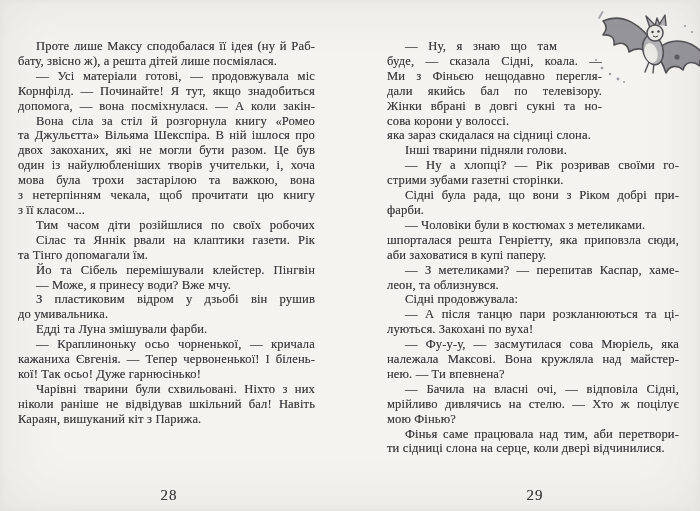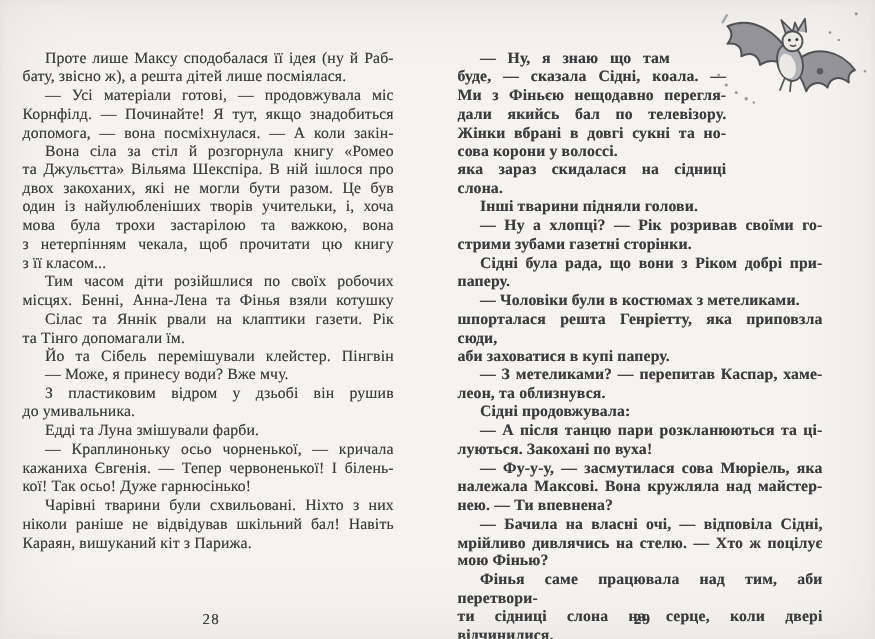--- a/index.html
+++ b/index.html
@@ -13,31 +13,31 @@
     content:"";position:absolute;inset:0;pointer-events:none;
     box-shadow:inset 0 0 60px rgba(90,88,84,0.10), inset 0 0 6px rgba(90,88,84,0.05);
   }
   .page{
     position:absolute;top:0;height:511px;
     color:#3b3a3c;
     font-size:12.6px;line-height:14.9px;letter-spacing:0.12px;
     padding-top:39px;box-sizing:border-box;
   }
   .page-left{left:18px;width:297px;}
-  .page-right{left:366px;width:292px;font-weight:bold;}
+  .page-right{left:387px;width:292px;}
   .lines{width:100%;}
   .line{
     text-align:justify;text-align-last:justify;
     text-shadow:0 0 0.5px rgba(59,58,60,0.55);
   }
   .line.first{text-indent:18px;}
   .line.end{text-align-last:left;}
   .page-number{
     position:absolute;top:488px;width:34px;text-align:center;
-    font-size:12px;color:#3b3a3c;letter-spacing:1px;
+    font-size:15px;color:#3b3a3c;letter-spacing:1px;
     text-shadow:0 0 0.5px rgba(59,58,60,0.55);
   }
   .page-left .page-number{left:134px;}
   .page-right .page-number{left:131px;}
   
   .bat-spacer{
     float:right;width:122px;height:90px;
     shape-outside:polygon(0 0,100% 0,100% 100%,45px 100%,45px 14px,0 14px);
   }
   .bat-art{
@@ -56,21 +56,20 @@
       <div class="line">Корнфілд. — Починайте! Я тут, якщо знадобиться</div>
       <div class="line">допомога, — вона посміхнулася. — А коли закін-</div>
       <div class="line first">Вона сіла за стіл й розгорнула книгу «Ромео</div>
       <div class="line">та Джульєтта» Вільяма Шекспіра. В ній ішлося про</div>
       <div class="line">двох закоханих, які не могли бути разом. Це був</div>
       <div class="line">один із найулюбленіших творів учительки, і, хоча</div>
       <div class="line">мова була трохи застарілою та важкою, вона</div>
       <div class="line">з нетерпінням чекала, щоб прочитати цю книгу</div>
       <div class="line end">з її класом...</div>
       <div class="line first">Тим часом діти розійшлися по своїх робочих</div>
-      <div class="line">місцях. Бенні, Анна-Лена та Фінья взяли котушку</div>
       <div class="line first">Сілас та Яннік рвали на клаптики газети. Рік</div>
       <div class="line end">та Тінго допомагали їм.</div>
       <div class="line first">Йо та Сібель перемішували клейстер. Пінгвін</div>
       <div class="line first end">— Може, я принесу води? Вже мчу.</div>
       <div class="line first">З пластиковим відром у дзьобі він рушив</div>
       <div class="line end">до умивальника.</div>
       <div class="line first end">Едді та Луна змішували фарби.</div>
       <div class="line first">— Краплиноньку осьо чорненької, — кричала</div>
       <div class="line">кажаниха Євгенія. — Тепер червоненької! І білень-</div>
       <div class="line end">кої! Так осьо! Дуже гарнюсінько!</div>
@@ -88,21 +87,21 @@
       <div class="line">буде, — сказала Сідні, коала. —</div>
       <div class="line">Ми з Фіньєю нещодавно перегля-</div>
       <div class="line">дали якийсь бал по телевізору.</div>
       <div class="line">Жінки вбрані в довгі сукні та но-</div>
       <div class="line end">сова корони у волоссі.</div>
       <div class="line end">яка зараз скидалася на сідниці слона.</div>
       <div class="line first end">Інші тварини підняли голови.</div>
       <div class="line first">— Ну а хлопці? — Рік розривав своїми го-</div>
       <div class="line end">стрими зубами газетні сторінки.</div>
       <div class="line first">Сідні була рада, що вони з Ріком добрі при-</div>
-      <div class="line end">паперу.</div>
+      <div class="line end">фарби.</div>
       <div class="line first end">— Чоловіки були в костюмах з метеликами.</div>
       <div class="line">шпорталася решта Генріетту, яка приповзла сюди,</div>
       <div class="line end">аби заховатися в купі паперу.</div>
       <div class="line first">— З метеликами? — перепитав Каспар, хаме-</div>
       <div class="line end">леон, та облизнувся.</div>
       <div class="line first end">Сідні продовжувала:</div>
       <div class="line first">— А після танцю пари розкланюються та ці-</div>
       <div class="line end">луються. Закохані по вуха!</div>
       <div class="line first">— Фу-у-у, — засмутилася сова Мюріель, яка</div>
       <div class="line">належала Максові. Вона кружляла над майстер-</div>

